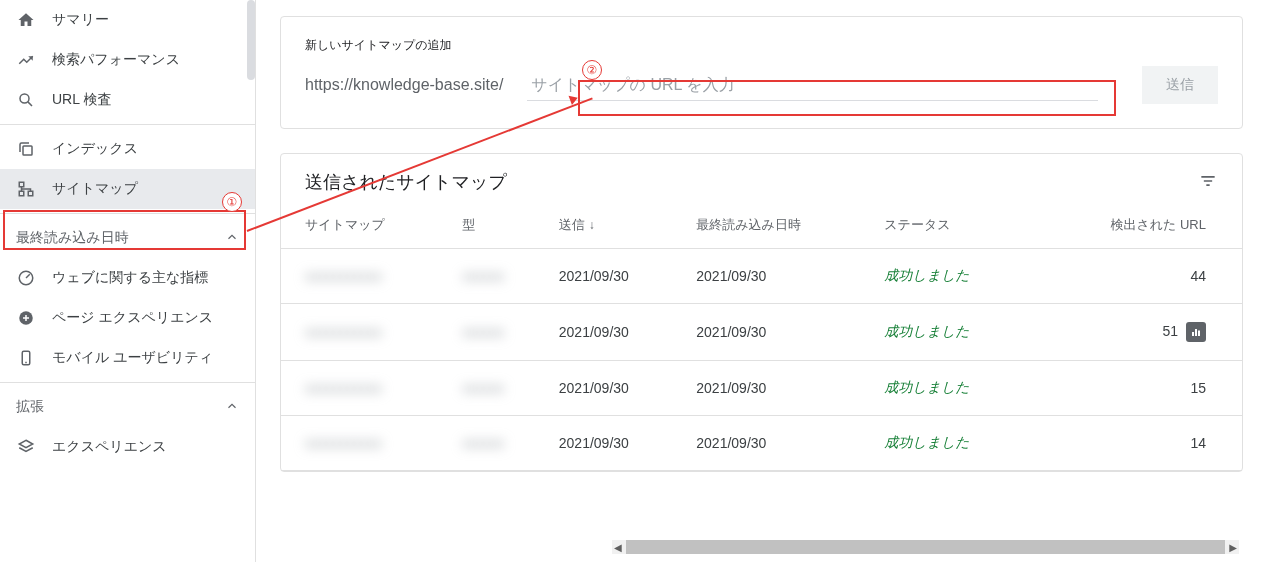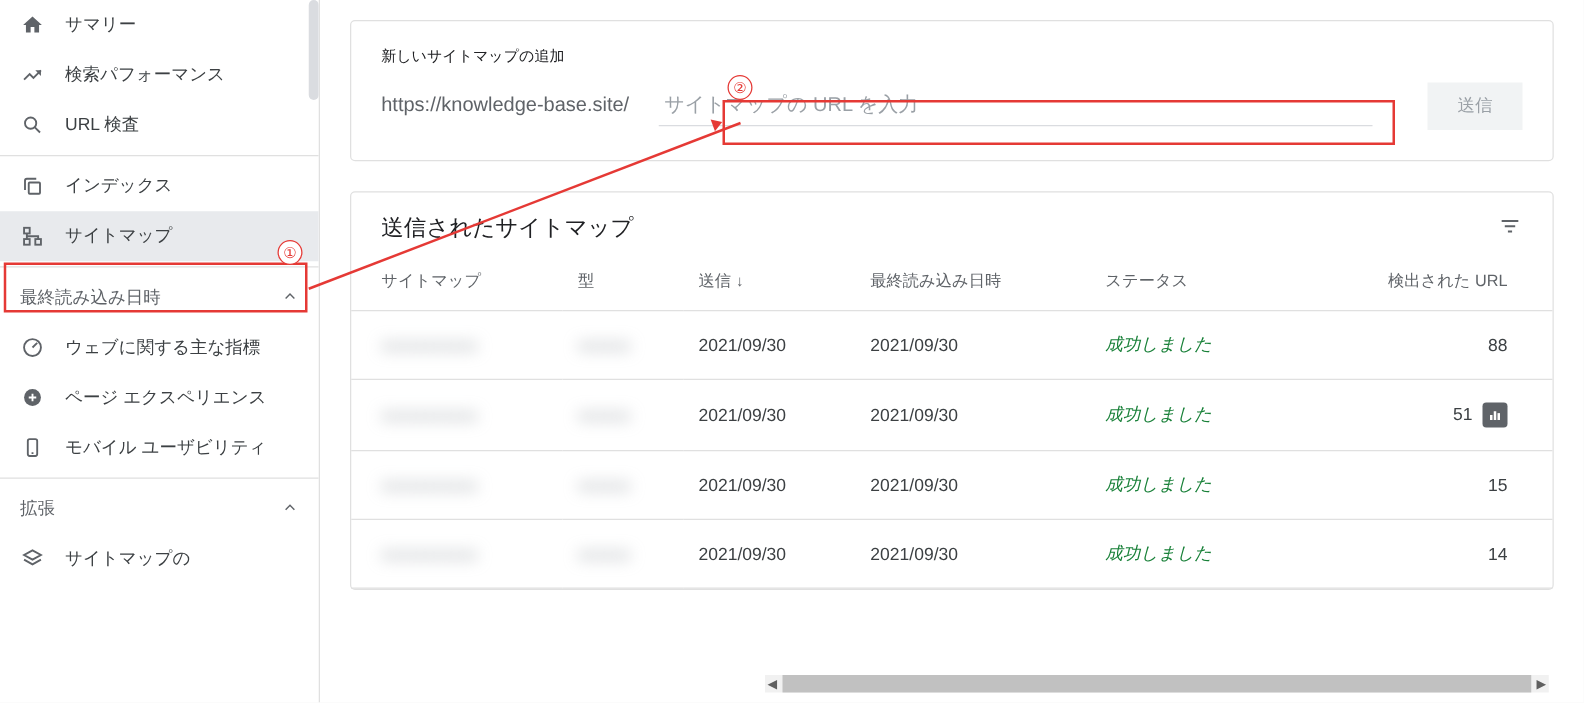--- a/index.html
+++ b/index.html
@@ -313,21 +313,21 @@
         </svg>
     </span>
   </div>
   <div class="nav-item">
     <span class="icon">
       <svg width="18" height="18" viewBox="0 0 24 24" fill="none" stroke="currentColor" stroke-width="2">
           <polygon points="12 3 21 8 12 13 3 8 12 3"></polygon>
           <polyline points="3 13 12 18 21 13"></polyline>
         </svg>
     </span>
-    <span class="label">サイトマップの</span>
+    <span class="label">エクスペリエンス</span>
   </div>
 </div>
 
 <div class="main">
 
   <div class="card" style="margin-top:16px;">
     <div class="card-title">新しいサイトマップの追加</div>
     <div class="sitemap-input-row">
       <span class="url-prefix">https://knowledge-base.site/</span>
       <input class="url-input" type="text" placeholder="サイトマップの URL を入力" style="">
@@ -355,21 +355,21 @@
           <th class="num-col">検出された URL</th>
         </tr>
       </thead>
       <tbody id="rows">
           <tr>
             <td><span class="blur-cell">xxxxxxxxxxx</span></td>
             <td><span class="blur-cell">xxxxxx</span></td>
             <td>2021/09/30</td>
             <td>2021/09/30</td>
             <td class="status-ok">成功しました</td>
-            <td class="num-col">88</td>
+            <td class="num-col">44</td>
           </tr>
           <tr>
             <td><span class="blur-cell">xxxxxxxxxxx</span></td>
             <td><span class="blur-cell">xxxxxx</span></td>
             <td>2021/09/30</td>
             <td>2021/09/30</td>
             <td class="status-ok">成功しました</td>
             <td class="num-col">51<span class="chart-badge">
                 <svg width="12" height="12" viewBox="0 0 24 24" fill="#fff">
                   <rect x="4" y="12" width="4" height="8"></rect>

